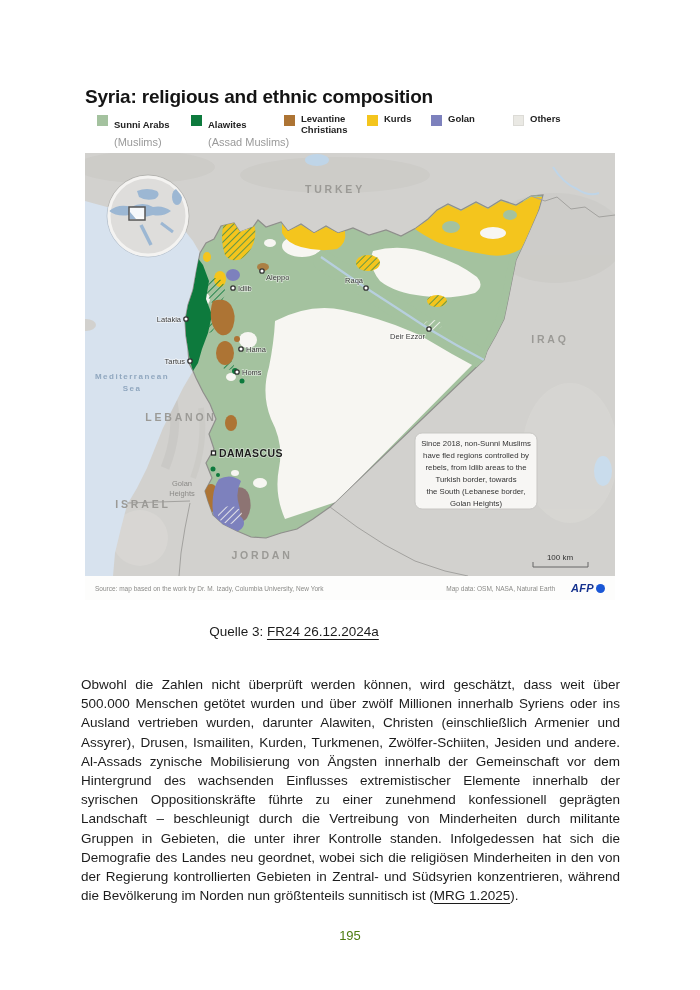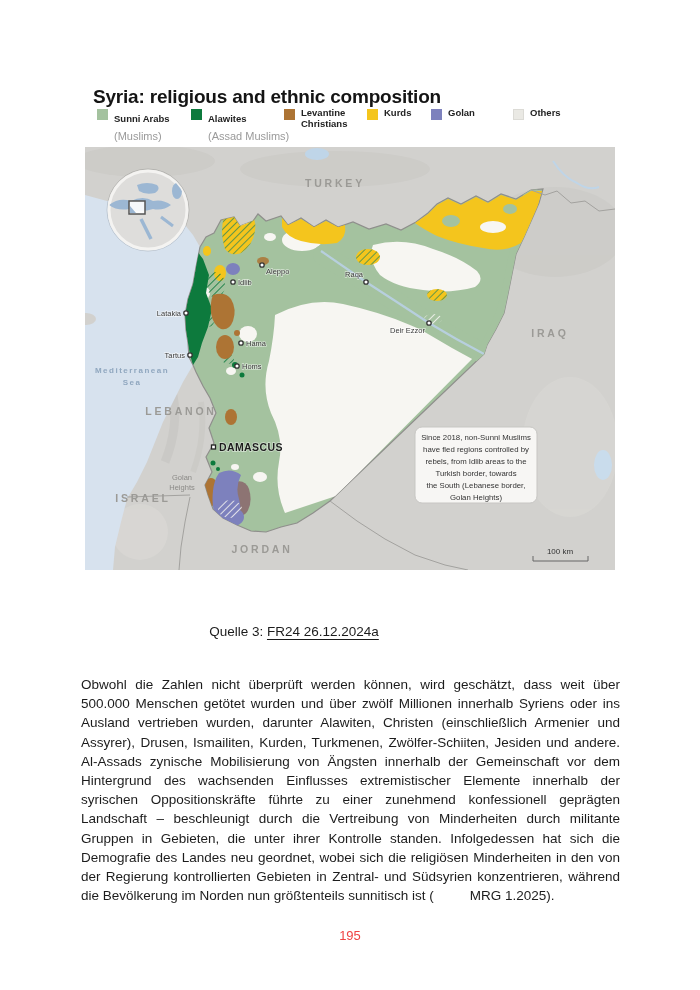--- a/index.html
+++ b/index.html
@@ -1,43 +1,43 @@
 <!DOCTYPE html>
 <html><head>
 <meta charset="utf-8">
 <style>
   html,body{margin:0;padding:0;}
   body{
     width:700px;height:990px;background:#ffffff;position:relative;
     font-family:"Liberation Sans", sans-serif;color:#1c1c1c;overflow:hidden;
   }
   .infographic{position:absolute;left:85px;top:86px;width:530px;}
-  .ig-title{font-size:19px;font-weight:bold;color:#141414;letter-spacing:-0.2px;line-height:22px;margin-left:8px;}
+  .ig-title{font-size:19px;font-weight:bold;color:#141414;letter-spacing:-0.2px;line-height:22px;}
   .ig-sub{margin-top:3px;font-size:8px;color:#2a2a2a;line-height:11px;white-space:nowrap;}
   .ig-sub b{font-size:10px;}
-  .legend{position:relative;height:30px;margin-top:0;}
+  .legend{position:relative;height:30px;margin-top:6px;}
   .legend-item{position:absolute;top:0;display:flex;}
   .swatch{width:11px;height:11px;margin-right:6px;margin-top:1px;flex:0 0 auto;}
   .legend-label{font-size:9.5px;font-weight:bold;color:#222;line-height:10.5px;}
   .legend-sub{font-size:11px;color:#9a9a9a;line-height:10px;}
   .lv{width:56px;}
   .map-wrap{margin-top:9px;width:530px;}
   .map-wrap svg{display:block;}
   .srcbar{width:530px;height:24px;background:#fdfdfc;display:flex;align-items:center;justify-content:space-between;padding:0 10px;box-sizing:border-box;}
   .srcbar .stext{font-size:6.5px;color:#8b8b88;}
   .srcright{display:flex;align-items:center;gap:16px;}
   .afp{display:flex;align-items:center;}
   .afp-txt{font-size:11px;font-weight:bold;font-style:italic;color:#16338f;letter-spacing:.3px;}
   .afp-dot{width:9px;height:9px;border-radius:50%;background:#1a57d6;margin-left:2px;}
   .caption{position:absolute;left:0;top:624px;width:588px;text-align:center;font-size:13.5px;color:#1c1c1c;}
   .caption .link{text-decoration:underline;text-underline-offset:3px;}
   .body-text{position:absolute;left:81px;top:675px;width:539px;font-size:13.5px;line-height:19.2px;
     text-align:justify;color:#1c1c1c;}
-  .body-text .link{text-underline-offset:3px;margin-left:36px;}
-  .pagenum{position:absolute;left:0;top:928px;width:700px;text-align:center;font-size:13px;color:#ef4444;}
+  .body-text .link{text-decoration:underline;text-underline-offset:3px;}
+  .pagenum{position:absolute;left:0;top:928px;width:700px;text-align:center;font-size:13px;color:#4d7c0f;}
   
   text{font-family:"Liberation Sans", sans-serif;}
   .country{fill:#9b9a96;font-size:10.5px;font-weight:bold;letter-spacing:2.8px;}
   .sea-lbl{fill:#90a7bf;font-size:8px;letter-spacing:1.5px;font-weight:bold;}
   .city{fill:#3b3b3b;font-size:7.5px;paint-order:stroke;stroke:rgba(255,255,255,0.55);stroke-width:1.5px;}
   .capital{fill:#1d1d1d;font-size:10.5px;font-weight:bold;letter-spacing:.4px;paint-order:stroke;stroke:rgba(255,255,255,0.5);stroke-width:1.5px;}
   .small-lbl{fill:#8b8a87;font-size:7.5px;}
   .callout-t{fill:#333;font-size:7.8px;}
   .scale-t{fill:#333;font-size:8px;}
 </style>
@@ -243,20 +243,30 @@
       <text class="callout-t" x="391" y="341" text-anchor="middle">the South (Lebanese border,</text>
       <text class="callout-t" x="391" y="353" text-anchor="middle">Golan Heights)</text>
     </g>
 
     <g>
       <text class="scale-t" x="475" y="407" text-anchor="middle">100 km</text>
       <path d="M448,409 L448,414 L503,414 L503,409" stroke="#666" stroke-width="1" fill="none"></path>
     </g>
   </svg>
 
+  <div class="srcbar">
+    <span class="stext">Source: map based on the work by Dr. M. Izady, Columbia University, New York</span>
+    <span class="srcright">
+      <span class="stext">Map data: OSM, NASA, Natural Earth</span>
+      <span class="afp">
+        <span class="afp-txt">AFP</span>
+        <span class="afp-dot"></span>
+      </span>
+    </span>
+  </div>
   </div>
 </div>
 
 <div class="caption">
   <span>Quelle 3: </span><span class="link">FR24 26.12.2024a</span>
 </div>
 
 <div class="body-text">
   <span>Obwohl die Zahlen nicht überprüft werden können, wird geschätzt, dass weit über 500.000 Menschen getötet wurden und über zwölf Millionen innerhalb Syriens oder ins Ausland vertrieben wurden, darunter Alawiten, Christen (einschließlich Armenier und Assyrer), Drusen, Ismailiten, Kurden, Turkmenen, Zwölfer-Schiiten, Jesiden und andere. Al-Assads zynische Mobilisierung von Ängsten innerhalb der Gemeinschaft vor dem Hintergrund des wachsenden Einflusses extremistischer Elemente innerhalb der syrischen Oppositionskräfte führte zu einer zunehmend konfessionell geprägten Landschaft – beschleunigt durch die Vertreibung von Minderheiten durch militante Gruppen in Gebieten, die unter ihrer Kontrolle standen. Infolgedessen hat sich die Demografie des Landes neu geordnet, wobei sich die religiösen Minderheiten in den von der Regierung kontrollierten Gebieten in Zentral- und Südsyrien konzentrieren, während die Bevölkerung im Norden nun größtenteils sunnitisch ist (</span><span class="link">MRG 1.2025</span><span>).</span>
 </div>

